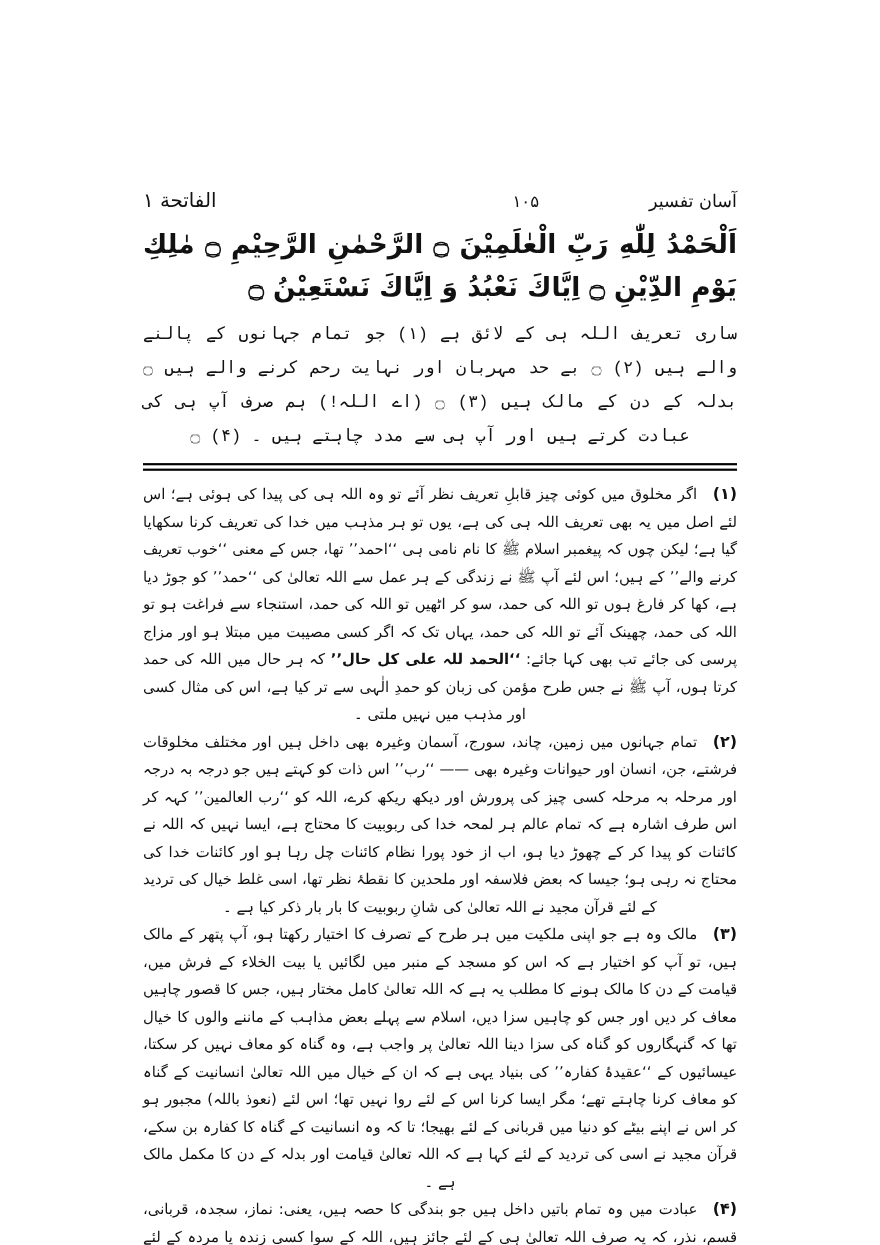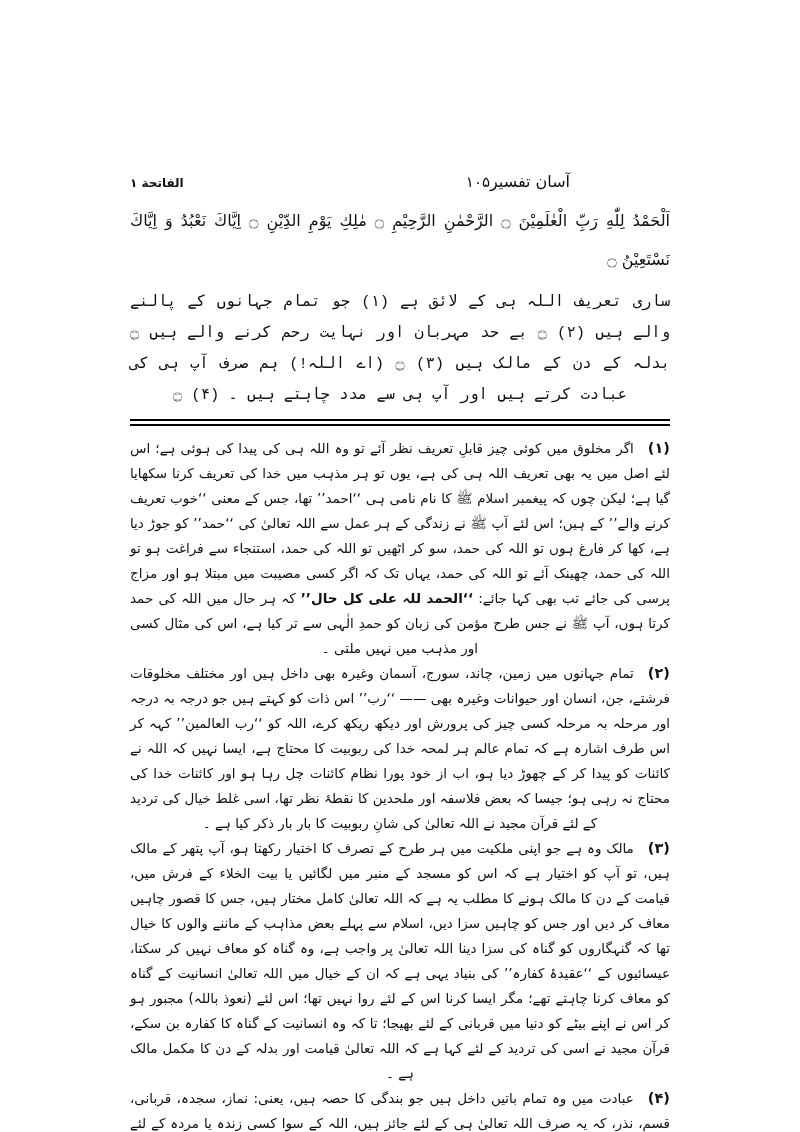--- a/index.html
+++ b/index.html
@@ -25,38 +25,38 @@
     width: 540px;
   }
   .page-header {
     display: flex;
     align-items: baseline;
     font-size: 15px;
     margin-bottom: 10px;
   }
   .page-header .h-right {
     flex: 1;
-    text-align: left;
+    text-align: right;
     font-size: 16px;
   }
   .page-header .h-center {
     flex: 1;
     text-align: right;
     font-size: 15px;
     letter-spacing: 2px;
   }
   .page-header .h-left {
     flex: 1;
     text-align: left;
-    font-weight: bold;
-    font-size: 12px;
+    font-weight: normal;
+    font-size: 18px;
   }
   .arabic-verse {
-    font-size: 16px;
-    font-weight: normal;
+    font-size: 24px;
+    font-weight: bold;
     line-height: 39px;
     text-align: justify;
     margin-bottom: 8px;
   }
   .urdu-translation {
     font-size: 15.5px;
     line-height: 31px;
     text-align: justify;
     text-align-last: center;
     margin-bottom: 8px;

